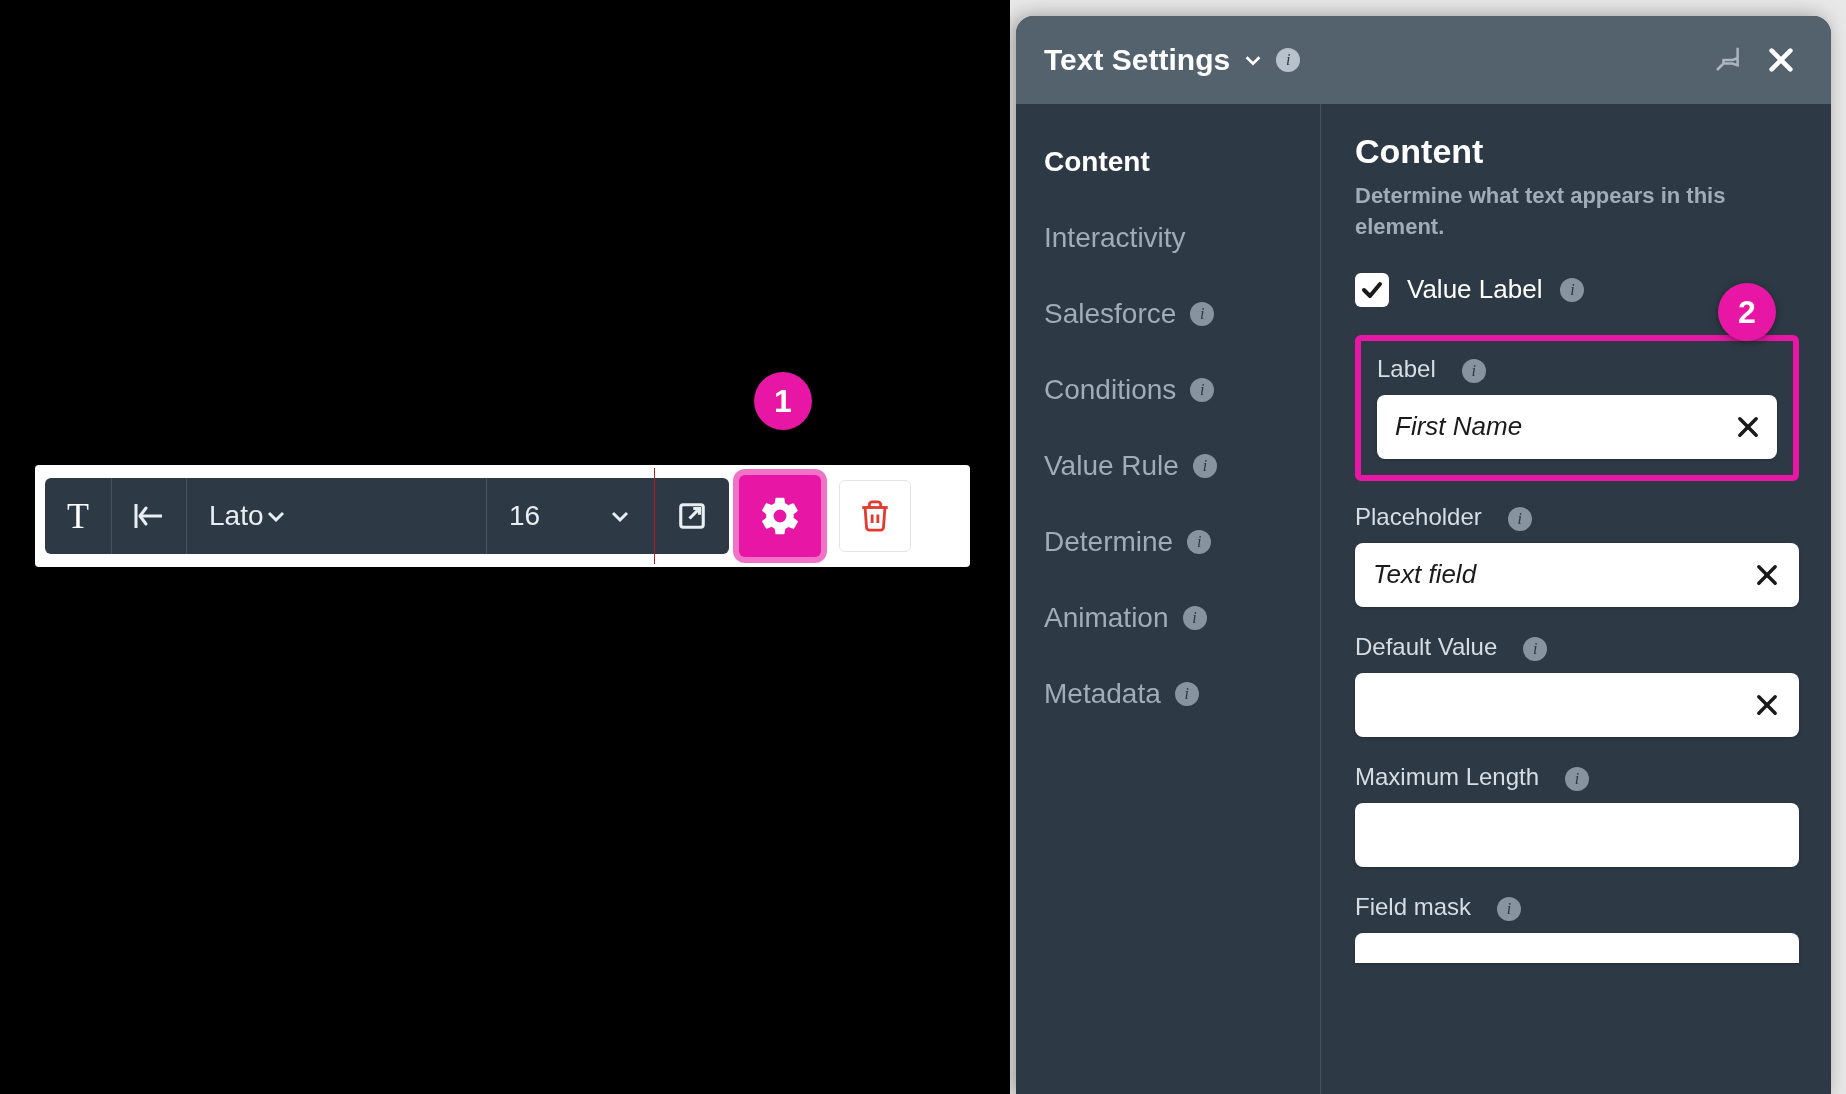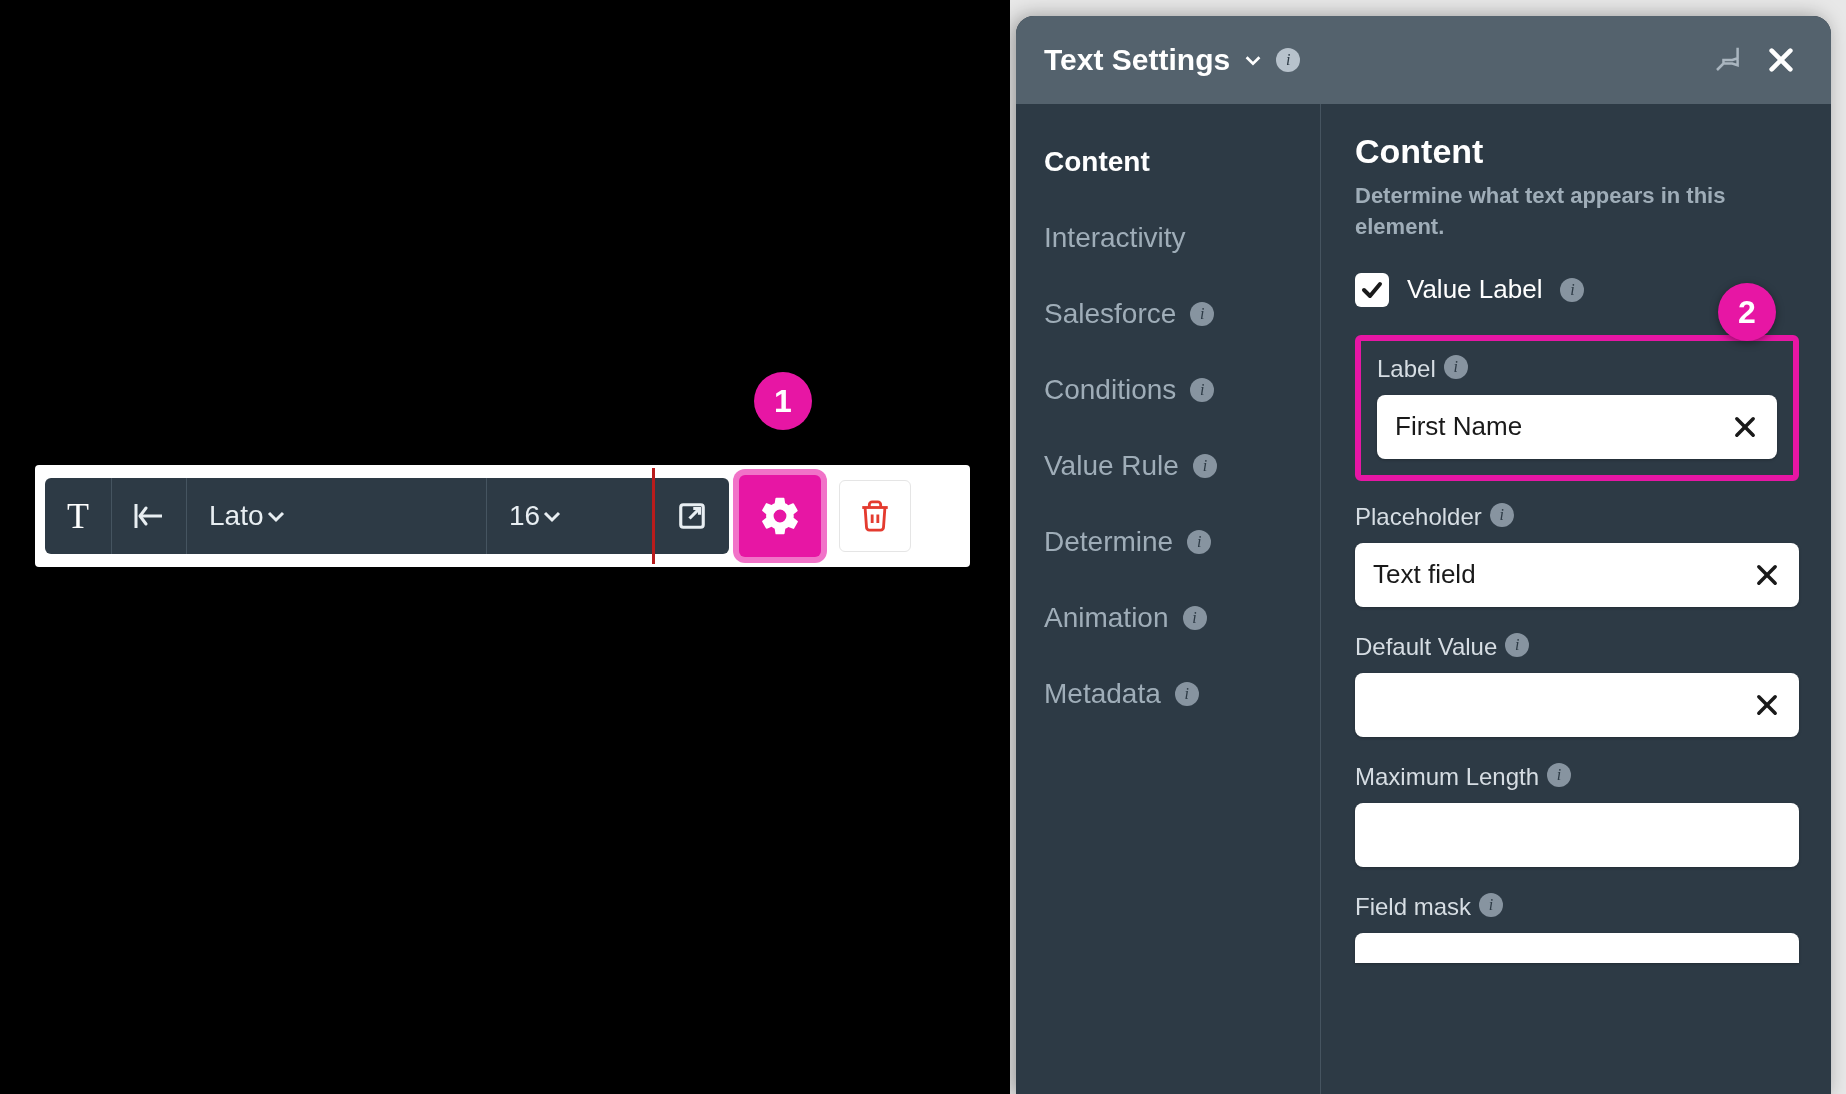--- a/index.html
+++ b/index.html
@@ -21,21 +21,21 @@
     display: flex; align-items: center; height: 76px;
     background: #2d3a45; border-radius: 6px; color: #fff; 
   }
   .tool-btn {
     display: flex; align-items: center; justify-content: center;
     height: 76px; padding: 0 22px; border-right: 1px solid #455460;
     color: #fff; cursor: pointer;
   }
   .tool-btn:last-child { border-right: none; }
   .font-select { width: 300px; padding: 0 22px; display: flex; align-items: center; border-right: 1px solid #455460; height: 76px; cursor: pointer;}
-  .size-select { width: 168px; padding: 0 22px; display: flex; align-items: center; border-right: 3px solid #b91c1c; height: 96px; cursor: pointer;}
+  .size-select { width: 168px; padding: 0 22px; display: flex; align-items: center; justify-content: space-between; border-right: 1px solid #b91c1c; height: 96px; cursor: pointer;}
   .sel-label { font-size: 28px; color: #e8eef2; }
   .chev { width: 24px; height: 24px; }
   .icon-T { font-family: Georgia, "Times New Roman", serif; font-size: 36px; font-weight: 400; }
   .icon-popout { width: 30px; height: 30px; }
   .gear-btn {
     width: 82px; height: 82px; display:flex; align-items:center; justify-content:center;
     background: #e716a4; border-radius: 6px; margin-left: 10px; box-shadow: 0 0 0 6px rgba(231,22,164,.6);
     cursor: pointer;
   }
   .trash-btn {
@@ -84,27 +84,27 @@
   .section-title { font-size: 34px; font-weight: 700; color: #fff; margin-bottom: 10px; }
   .section-desc { font-size: 22px; color: #9fadb8; margin-bottom: 30px; line-height: 1.4; max-width: 410px; font-weight: bold; }
 
   .row { display:flex; align-items:center; gap: 18px; margin-bottom: 28px; color: #fff; font-size: 26px;}
   .checkbox {
     width: 34px; height: 34px; background: #fff; border-radius: 6px;
     display:flex; align-items:center; justify-content:center; cursor: pointer;
   }
 
   .field-block { margin-bottom: 26px; }
-  .field-label { display:flex; align-items:flex-start; gap: 8px; font-size: 24px; color:#d6dde3; margin-bottom: 12px;}
+  .field-label { display:flex; align-items:flex-end; gap: 26px; font-size: 24px; color:#d6dde3; margin-bottom: 12px;}
   .text-input-wrap {
     background: #fff; border-radius: 8px; height: 64px; display:flex; align-items:center;
     padding: 0 18px; box-shadow: 0 1px 3px rgba(0,0,0,.25);
   }
   .text-input {
-    border: none; outline: none; font-size: 26px; flex:1; background: transparent; color:#1a1a1a;
+    border: none; outline: none; font-size: 26px; flex:1; background: transparent; color:#1a1a1a;font-style:italic;
   }
   .clear-x { width: 28px; height: 28px; cursor: pointer; color: #1a1a1a; flex-shrink:0;}
 
   .label-highlight {
     border: 6px solid #e716a4; border-radius: 6px; padding: 14px 16px 16px 16px;
   }
 
   .info {
     width: 24px; height: 24px; border-radius: 50%; background: #8794a0; color:#2d3a45;
     display:inline-flex; align-items:center; justify-content:center; font-size:16px; font-style: italic; font-family: Georgia, serif; cursor: help;

